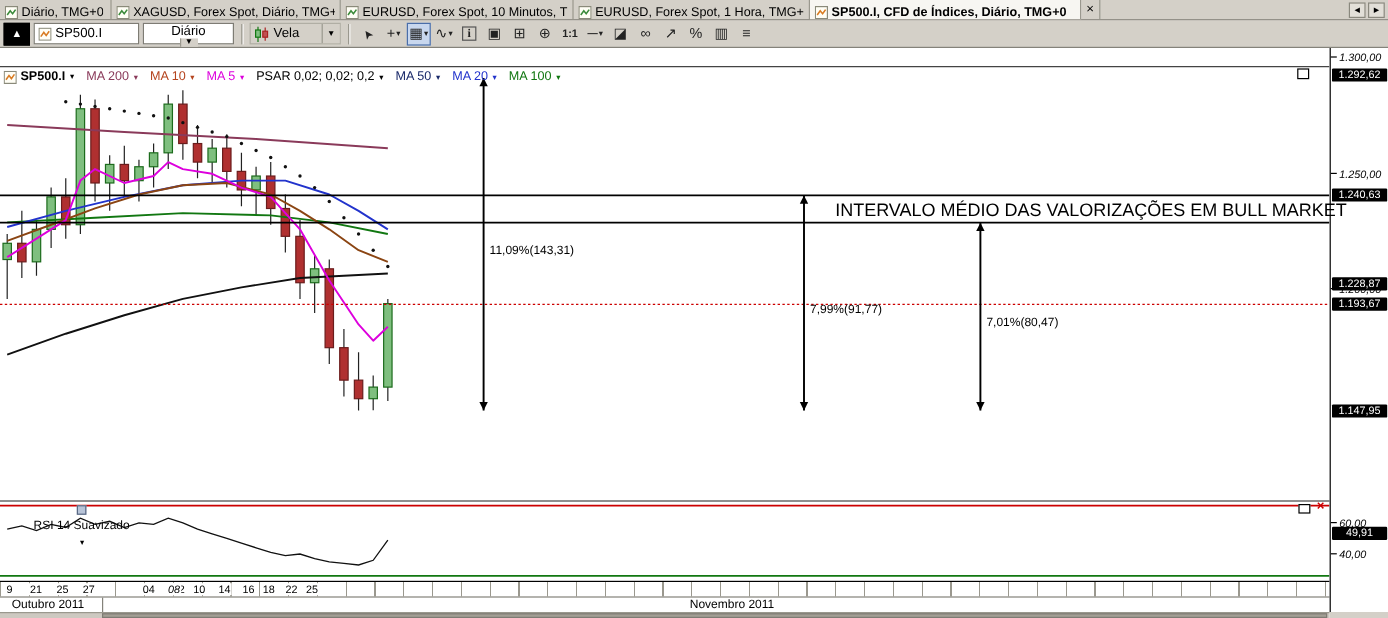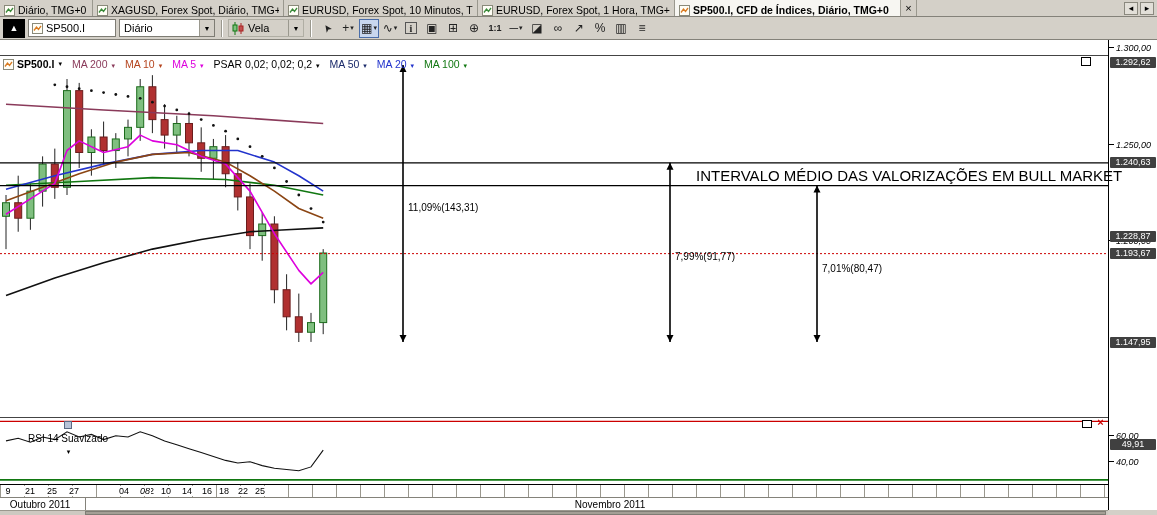--- a/index.html
+++ b/index.html
@@ -25,21 +25,21 @@
   .toolbar { display:flex; height:23px; align-items:center; gap:3px; padding:0 3px; background:#d4d0c8;
              border-bottom:1px solid #84827a; }
   .tb-black { width:22px; height:19px; background:#000; color:#fff; border:1px solid #000;
               display:flex; align-items:center; justify-content:center; font-size:9px; }
   .symbol-box { display:flex; align-items:center; gap:3px; width:88px; height:18px; background:#fff;
                 border:1px solid #7e7c74; padding:0 3px; }
   .dropdown { display:flex; align-items:center; height:18px; background:#fff; border:1px solid #7e7c74; }
   .dropdown .dd-text { padding:0 4px; flex:1; white-space:nowrap; }
   .dd-btn { width:15px; height:16px; background:#d4d0c8; border-left:1px solid #9a988e; font-size:7px;
             display:flex; align-items:center; justify-content:center; }
-  .period { width:96px; }
+  .period { width:76px;flex-direction:column; }
   .charttype { width:76px; background:#d4d0c8; border-color:#b0aea4; }
   .sep { width:1px; height:17px; background:#9a988e; margin:0 3px; box-shadow:1px 0 0 #fff; }
   #tool-icons { display:flex; align-items:center; gap:1px; }
   .ico { min-width:20px; height:19px; display:flex; align-items:center; justify-content:center;
          font-size:12px; color:#222; padding:0 1px; border:1px solid transparent; }
   .ico.pressed { background:#c8d7ee; border:1px solid #4a6ea9; }
   .ico .caret { font-size:7px; margin-left:1px; }
   .g-cursor-tool { display:inline-block; transform:rotate(-125deg); font-size:10px; }
   .g-actual-size-tool { font-size:9px; font-weight:bold; }
   .g-info-tool { font-size:10px; font-weight:bold; font-family:"Liberation Serif",serif; border:1px solid #555; width:12px; height:12px; line-height:11px; text-align:center; }
@@ -67,21 +67,21 @@
                background:repeating-linear-gradient(90deg,#9a988e 0 1px,transparent 1px 24px); font-size:9px; }
   .date-tick { position:absolute; top:1px; transform:translateX(-50%); background:#fff; padding:0 1px; }
   .month-axis { position:absolute; left:0; top:457px; width:1108px; height:13px; border-top:1px solid #84827a; font-size:10px; }
   .month-label { position:absolute; top:1px; transform:translateX(-50%); }
   .month-sep { position:absolute; left:85px; top:0; width:1px; height:13px; background:#84827a; }
 
   .price-axis { position:absolute; left:1108px; top:0; width:49px; height:470px; background:#fff;
                 border-left:1px solid #000; font-size:9px; }
   .ax-tick { position:absolute; left:0; width:100%; padding-left:7px; height:10px; line-height:10px; color:#000;font-style:italic; }
   .ax-tick::before { content:""; position:absolute; left:0; top:4px; width:5px; height:1px; background:#000; }
-  .ax-badge { position:absolute; left:1px; width:46px; height:11px; line-height:11px; background:#404040;
+  .ax-badge { position:absolute; left:1px; width:46px; height:11px; line-height:11px; background:#000000;
               color:#fff; text-align:center; border-radius:1px; }
 
   .hscroll { position:absolute; left:0; top:470px; width:1108px; height:5px; background:#cdc9c1; border-top:1px solid #9a988e; }
   .thumb { position:absolute; left:85px; top:0; width:1021px; height:4px; background:#a39f95; border:1px solid #7e7c74; }
   .corner { position:absolute; left:1108px; top:470px; width:49px; height:5px; background:#d4d0c8; }
 </style>
 </head>
 <body>
 
 <div class="app">

